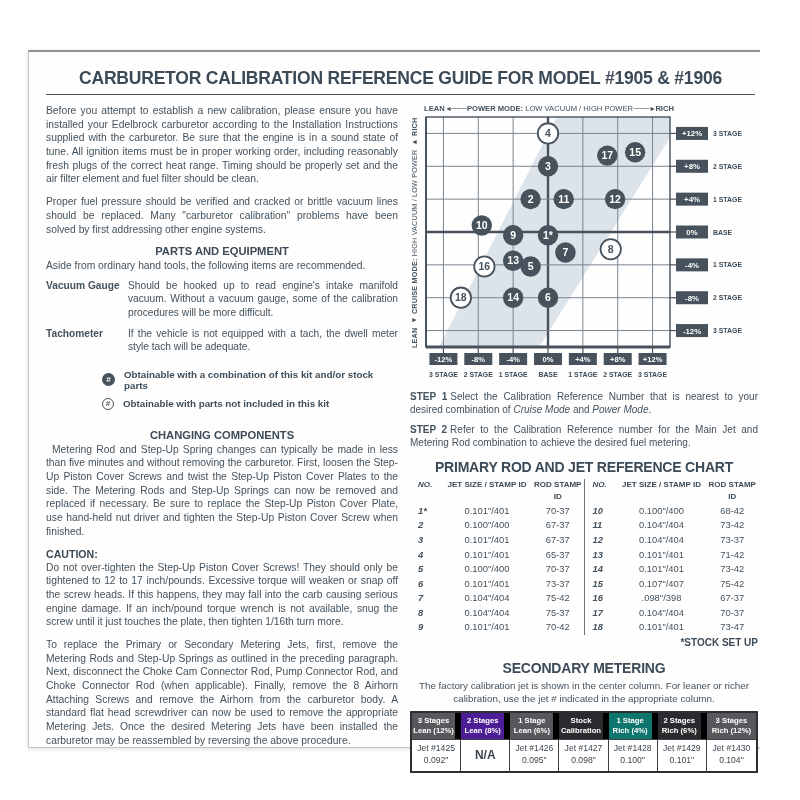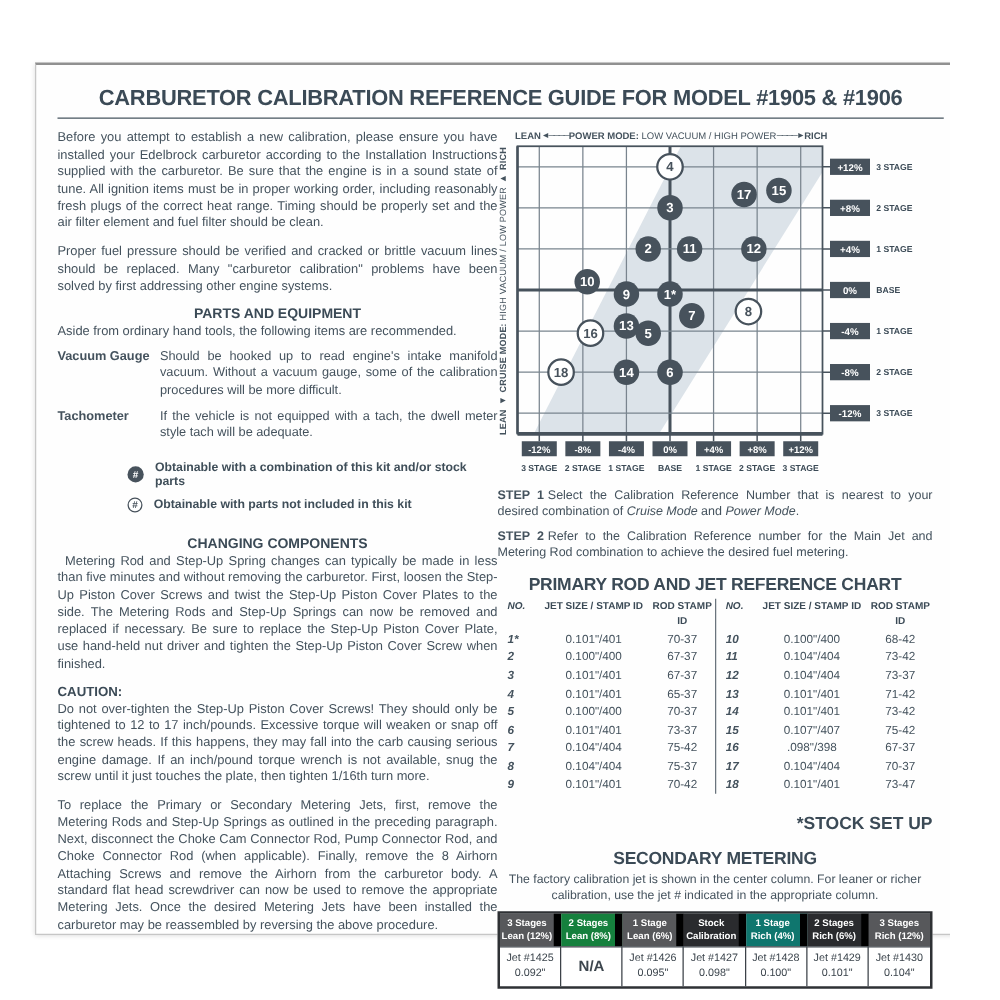--- a/index.html
+++ b/index.html
@@ -2,21 +2,21 @@
 <html><head>
 <meta charset="utf-8">
 <style>
   html,body{margin:0;padding:0;background:#ffffff;}
   .canvas{position:relative;width:760px;height:800px;background:#ffffff;font-family:"Liberation Sans",sans-serif;overflow:hidden;}
   .sheet{position:absolute;left:28px;top:50px;width:744px;height:698px;box-sizing:border-box;
          background:#fefefe;border:1px solid #c6c6c6;border-top:2px solid #909090;
          box-shadow:0 1px 4px rgba(0,0,0,.15);padding:16px 16px 0 17px;}
   .title{font-size:17.5px;font-weight:bold;text-align:center;color:#3b4a56;letter-spacing:-.2px;}
   .title-rule{border:0;border-top:1.5px solid #46545f;margin:5px 0 9px 0;}
-  .cols{display:flex;gap:0;}
+  .cols{display:flex;gap:12px;}
   .colL{width:352px;flex:none;}
   .colR{width:348px;flex:none;}
 
   .txt{font-size:10.3px;line-height:1.33;color:#44525d;text-align:justify;margin:0 0 9px 0;}
   .h-center{font-size:11.2px;font-weight:bold;text-align:center;color:#3b4a56;margin:4px 0 2px 0;}
   .def{display:flex;font-size:10.2px;line-height:1.33;color:#44525d;margin-bottom:7px;text-align:justify;}
   .def .lab{width:82px;flex:none;font-weight:bold;}
   .def .dsc{flex:1;}
   .legend-row{display:flex;align-items:center;gap:9px;margin:0 0 7px 56px;font-size:9.8px;font-weight:bold;color:#3f4e59;}
   .dot{flex:none;border-radius:50%;display:flex;align-items:center;justify-content:center;font-size:8px;line-height:1;}
@@ -42,21 +42,21 @@
   .big-h{font-size:14px;font-weight:bold;text-align:center;color:#3b4a56;margin:10px 0 4px 0;letter-spacing:-.2px;}
 
   .ptable{display:flex;font-size:9.4px;color:#44525d;}
   .phalf{flex:1;}
   .phalf.rt{border-left:1px solid #6a747d;}
   .prow{display:flex;line-height:1.55;}
   .prow .c0{width:32px;flex:none;font-weight:bold;padding-left:8px;box-sizing:border-box;font-style:italic;}
   .prow .c1{width:90px;flex:none;text-align:center;}
   .prow .c2{flex:1;text-align:center;}
   .prow.phead{font-weight:bold;font-size:8px;color:#3b4a56;}
-  .stock-note{font-size:14px;font-weight:bold;text-align:right;color:#3b4a56;margin-top:15px;}
+  .stock-note{font-size:10px;font-weight:bold;text-align:right;color:#3b4a56;margin-top:2px;}
 
   .sec-intro{font-size:9.8px;line-height:1.3;text-align:center;color:#44525d;margin:1px 4px 6px 4px;}
   .stable{display:grid;grid-template-columns:repeat(7,1fr);border:2px solid #2e3134;background:#ffffff;}
   .shead{color:#ffffff;font-size:7.7px;font-weight:bold;text-align:center;padding:3px 1px;line-height:1.3;border-right:6px solid #000000;}
   .shead:nth-child(7n){border-right:none;}
   .sval{font-size:8.6px;text-align:center;color:#3c454d;padding:3px 1px 4px 1px;border-right:1px solid #3c4248;border-top:1px solid #3c4248;line-height:1.35;}
   .sval:last-child{border-right:none;}
   .sval .na{font-size:12px;font-weight:bold;line-height:2;}
 </style>
 </head>
@@ -342,21 +342,21 @@
                 <span class="c2">73-47</span>
               </div>
             </div>
         </div>
         <div class="stock-note">*STOCK SET UP</div>
 
         <div class="big-h" style="margin-top:12px;">SECONDARY METERING</div>
         <div class="sec-intro">The factory calibration jet is shown in the center column. For leaner or richer calibration, use the jet # indicated in the appropriate column.</div>
         <div class="stable">
             <div class="shead" style="background: rgb(87, 88, 91);">3 Stages Lean (12%)</div>
-            <div class="shead" style="background: #15803d;">2 Stages Lean (8%)</div>
+            <div class="shead" style="background: #4c1d95;">2 Stages Lean (8%)</div>
             <div class="shead" style="background: rgb(87, 88, 91);">1 Stage Lean (6%)</div>
             <div class="shead" style="background: rgb(42, 43, 46);">Stock Calibration</div>
             <div class="shead" style="background: #0f766e;">1 Stage Rich (4%)</div>
             <div class="shead" style="background: rgb(42, 43, 46);">2 Stages Rich (6%)</div>
             <div class="shead" style="background: rgb(87, 88, 91);">3 Stages Rich (12%)</div>
             <div class="sval">
               <div>Jet #1425</div>
               <div>0.092"</div>
             </div>
             <div class="sval">

